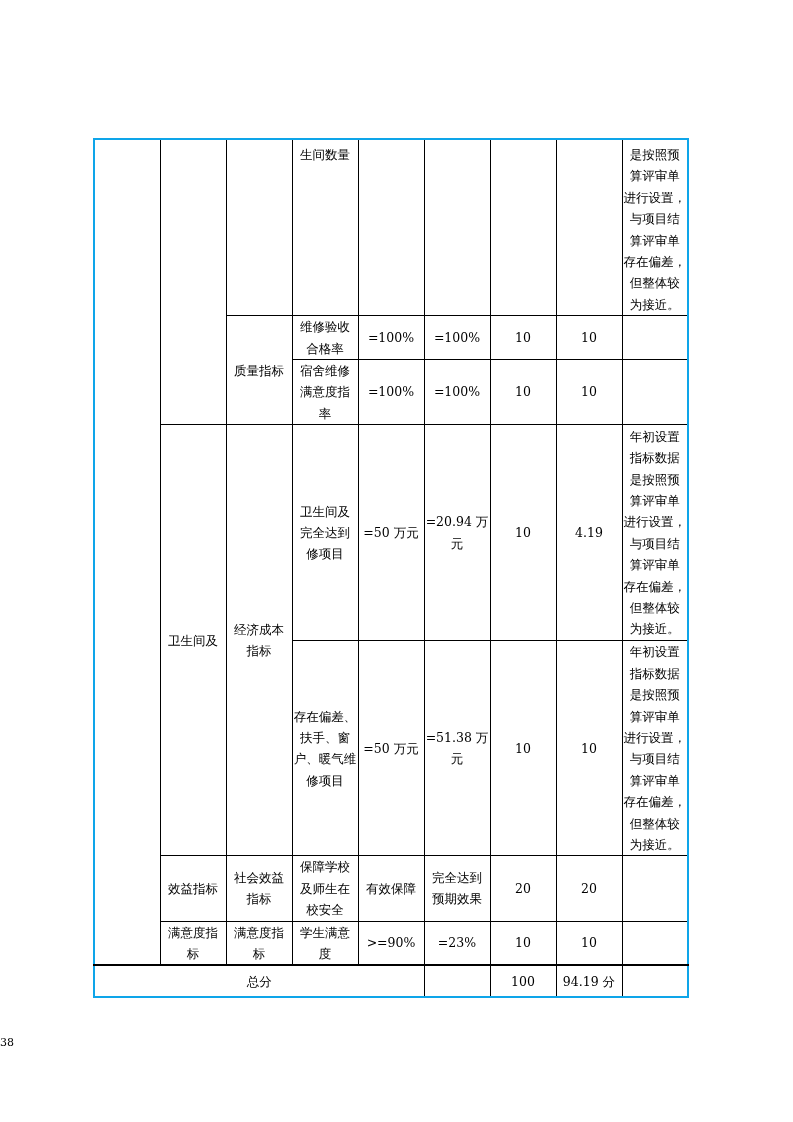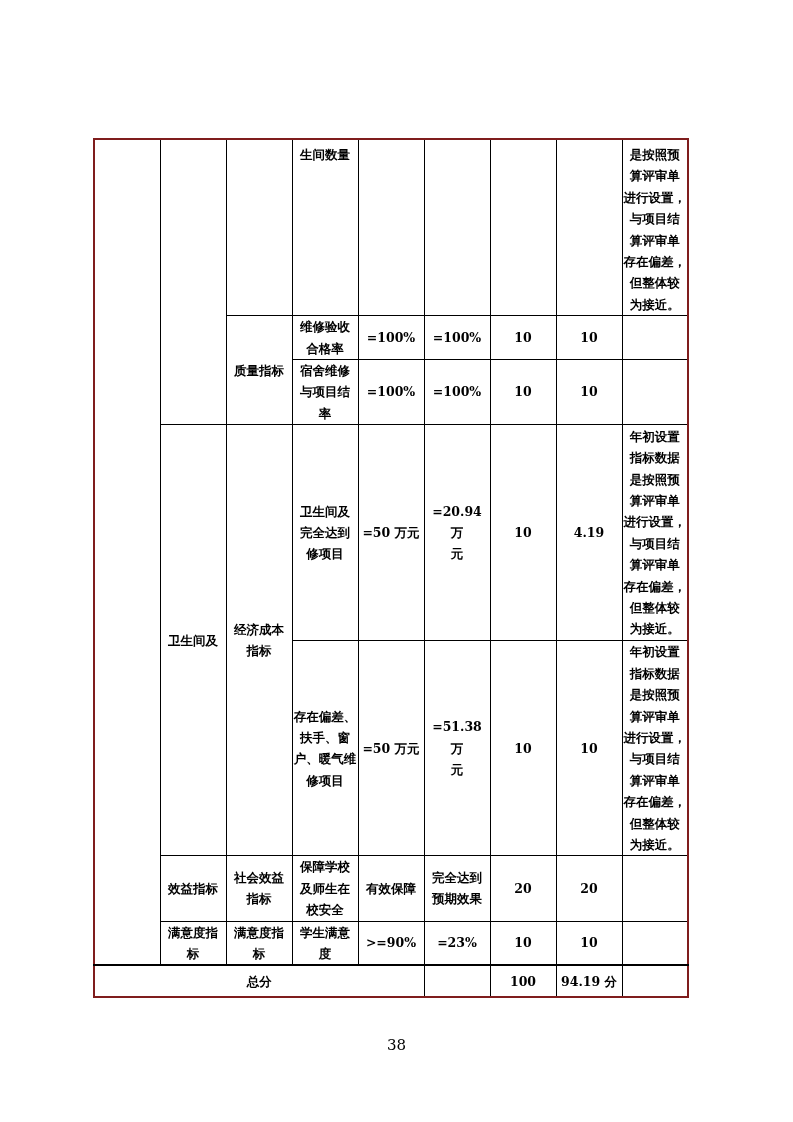--- a/index.html
+++ b/index.html
@@ -17,22 +17,21 @@
     color: #000000;
     overflow: hidden;
   }
   table.perf {
     position: absolute;
     left: 93px;
     top: 138px;
     border-collapse: collapse;
     table-layout: fixed;
     width: 594px;
-    border: 2px solid #7f1d1d;
-    font-weight: bold;
+    border: 2px solid #0ea5e9;
   }
   table.perf col { width: 66px; }
   table.perf td {
     border: 1px solid #000000;
     padding: 0 1px;
     text-align: center;
     vertical-align: middle;
     font-size: 12.5px;
     line-height: 21.4px;
     white-space: pre-line;
@@ -51,22 +50,21 @@
   tr.r4 { height: 216px; }
   tr.r5 { height: 206px; }
   tr.r6 { height: 64px; }
   tr.r7 { height: 41px; }
   tr.r8 { height: 32px; }
   .page-number {
     position: absolute;
     top: 1036px;
     left: 0;
     width: 100%;
-    text-align: center;
-    font-size: 15px;
+    font-size: 11px;
   }
 </style>
 </head>
 <body>
 
 <div class="page">
 
   <table class="perf">
     <colgroup>
       <col>
@@ -106,21 +104,21 @@
 合格率</td>
       <td>=100%</td>
       <td>=100%</td>
       <td>10</td>
       <td>10</td>
       <td></td>
     </tr>
 
     <tr class="r3">
       <td>宿舍维修
-与项目结
+满意度指
 率</td>
       <td>=100%</td>
       <td>=100%</td>
       <td>10</td>
       <td>10</td>
       <td></td>
     </tr>
 
     <tr class="r4">
       <td rowspan="2">卫生间及</td>

